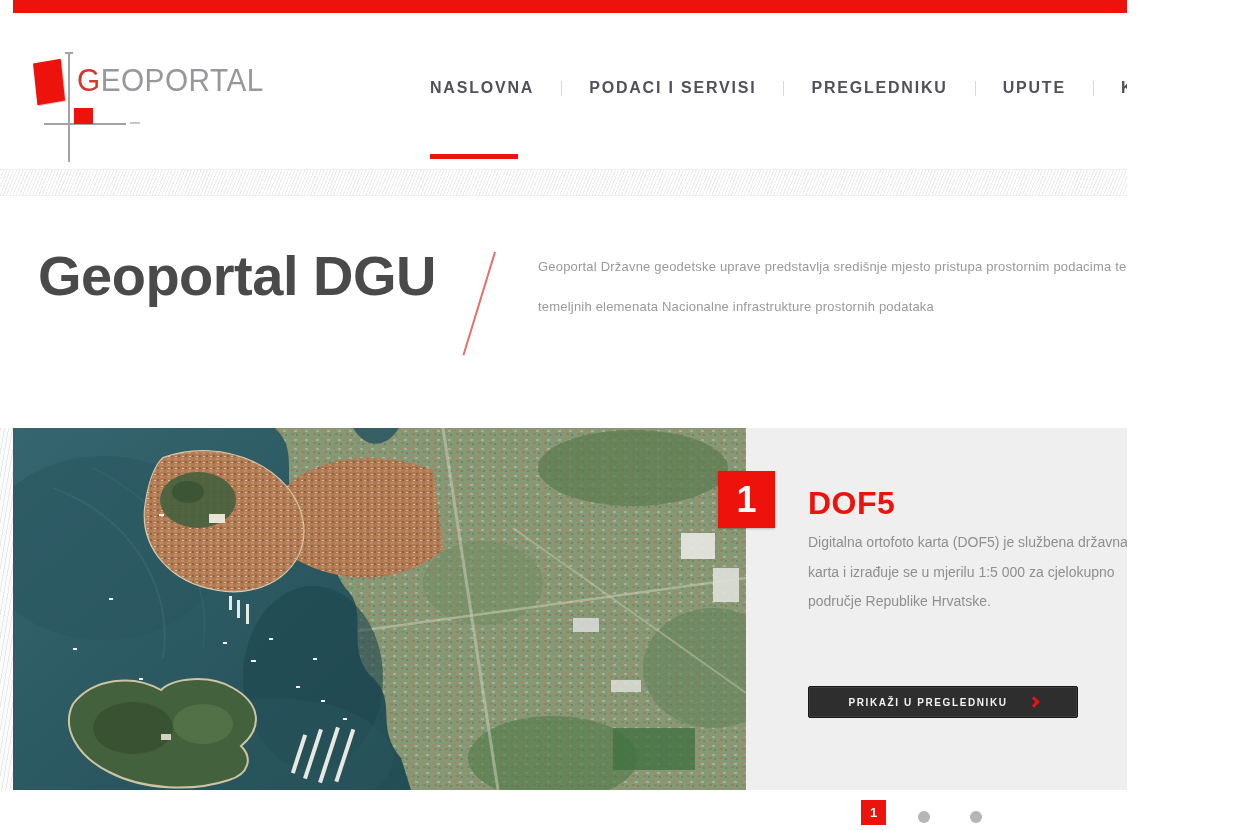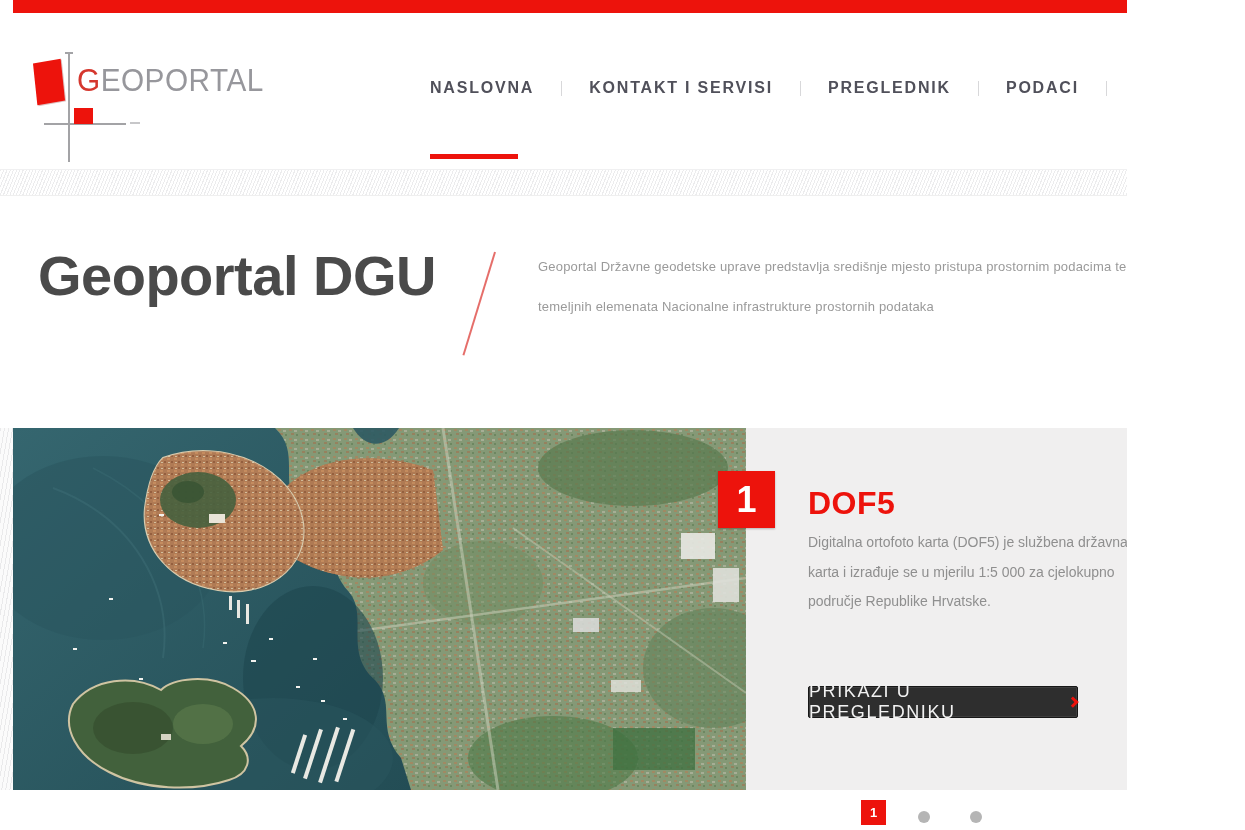--- a/index.html
+++ b/index.html
@@ -50,21 +50,21 @@
 
   .slide-panel { position:absolute; left:746px; top:0; width:462px; height:362px; background:var(--panel); }
   .slide-badge { position:absolute; left:-28px; top:43px; width:57px; height:57px; background:var(--red);
     color:#fff; font-size:36px; font-weight:bold; display:flex; align-items:center; justify-content:center;
     box-shadow:0 1px 2px rgba(0,0,0,.25); }
   .slide-title { position:absolute; left:62px; top:57px; font-size:32px; font-weight:bold; color:var(--red); letter-spacing:.5px; }
   .slide-desc { position:absolute; left:62px; top:100px; width:348px; font-size:14px; line-height:29.5px; color:#8f8f8f; }
   .slide-button { position:absolute; left:62px; top:258px; width:270px; height:32px; background:var(--btn);
     border:1px solid #171717; border-radius:2px; box-shadow:inset 0 0 0 1px rgba(255,255,255,.08);
     display:flex; align-items:center; justify-content:center; cursor:pointer; }
-  .slide-button .label { color:#f2f2f2; font-size:18px; font-weight:normal; letter-spacing:1.6px; margin-right:22px; }
+  .slide-button .label { color:#f2f2f2; font-size:10px; font-weight:bold; letter-spacing:1.6px; margin-right:22px; }
   .chevron { width:8px; height:8px; border-top:3px solid var(--red); border-right:3px solid var(--red); transform:rotate(45deg); margin-top:-1px; }
 
   
   .page-box { position:absolute; left:861px; top:800px; width:25px; height:25px; background:var(--red);
     color:#fff; font-size:13px; font-weight:bold; display:flex; align-items:center; justify-content:center; cursor:pointer; }
   .dot { position:absolute; top:811px; width:12px; height:12px; border-radius:50%; background:#b5b5b5; cursor:pointer; }
   .dot.d1 { left:918px; } .dot.d2 { left:970px; }
 
   :root { --red:#ed130c; --panel:#f0efef; --btn:#2e2e2e; }
 </style>
@@ -79,25 +79,25 @@
     <span class="vline"></span>
     <span class="hline"></span>
     <span class="sq-big"></span>
     <span class="sq-small"></span>
     <span class="wordmark"><span class="accent">G</span><span>EOPORTAL</span></span>
   </div>
 
   <nav class="nav">
     <span class="nav-item">NASLOVNA</span>
     <span class="nav-sep"></span>
-    <span class="nav-item">KONTAKT I SERVISI</span>
-    <span class="nav-sep"></span>
-    <span class="nav-item">PREGLEDNIK</span>
-    <span class="nav-sep"></span>
-    <span class="nav-item">PODACI</span>
+    <span class="nav-item">PODACI I SERVISI</span>
+    <span class="nav-sep"></span>
+    <span class="nav-item">PREGLEDNIKU</span>
+    <span class="nav-sep"></span>
+    <span class="nav-item">UPUTE</span>
     <span class="nav-sep"></span>
     <span class="nav-item">KONTAKT</span>
     <span class="nav-sep"></span>
   </nav>
   <div class="nav-underline"></div>
 
   <div class="stripe-band"></div>
 
   <h1 class="hero-title">Geoportal DGU</h1>
   <div class="hero-slash"></div>

